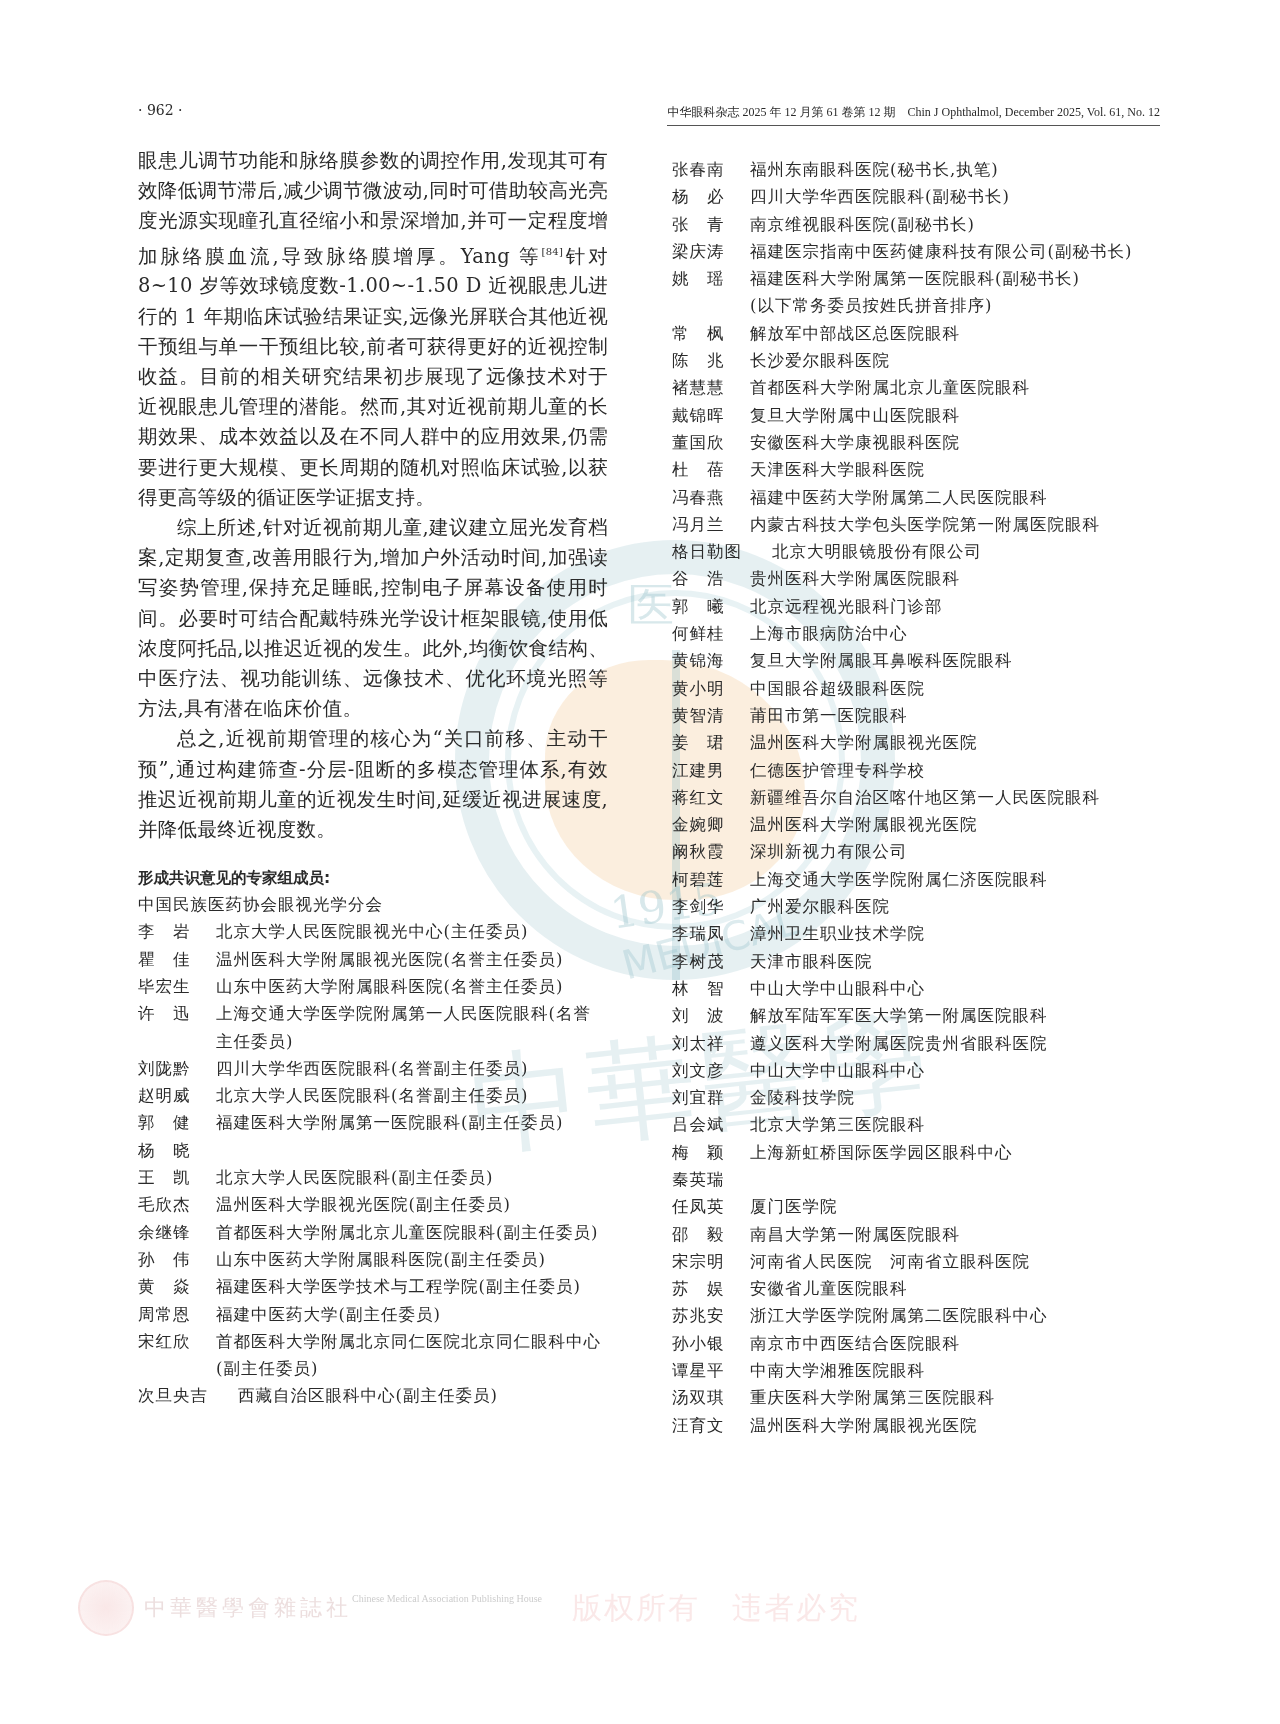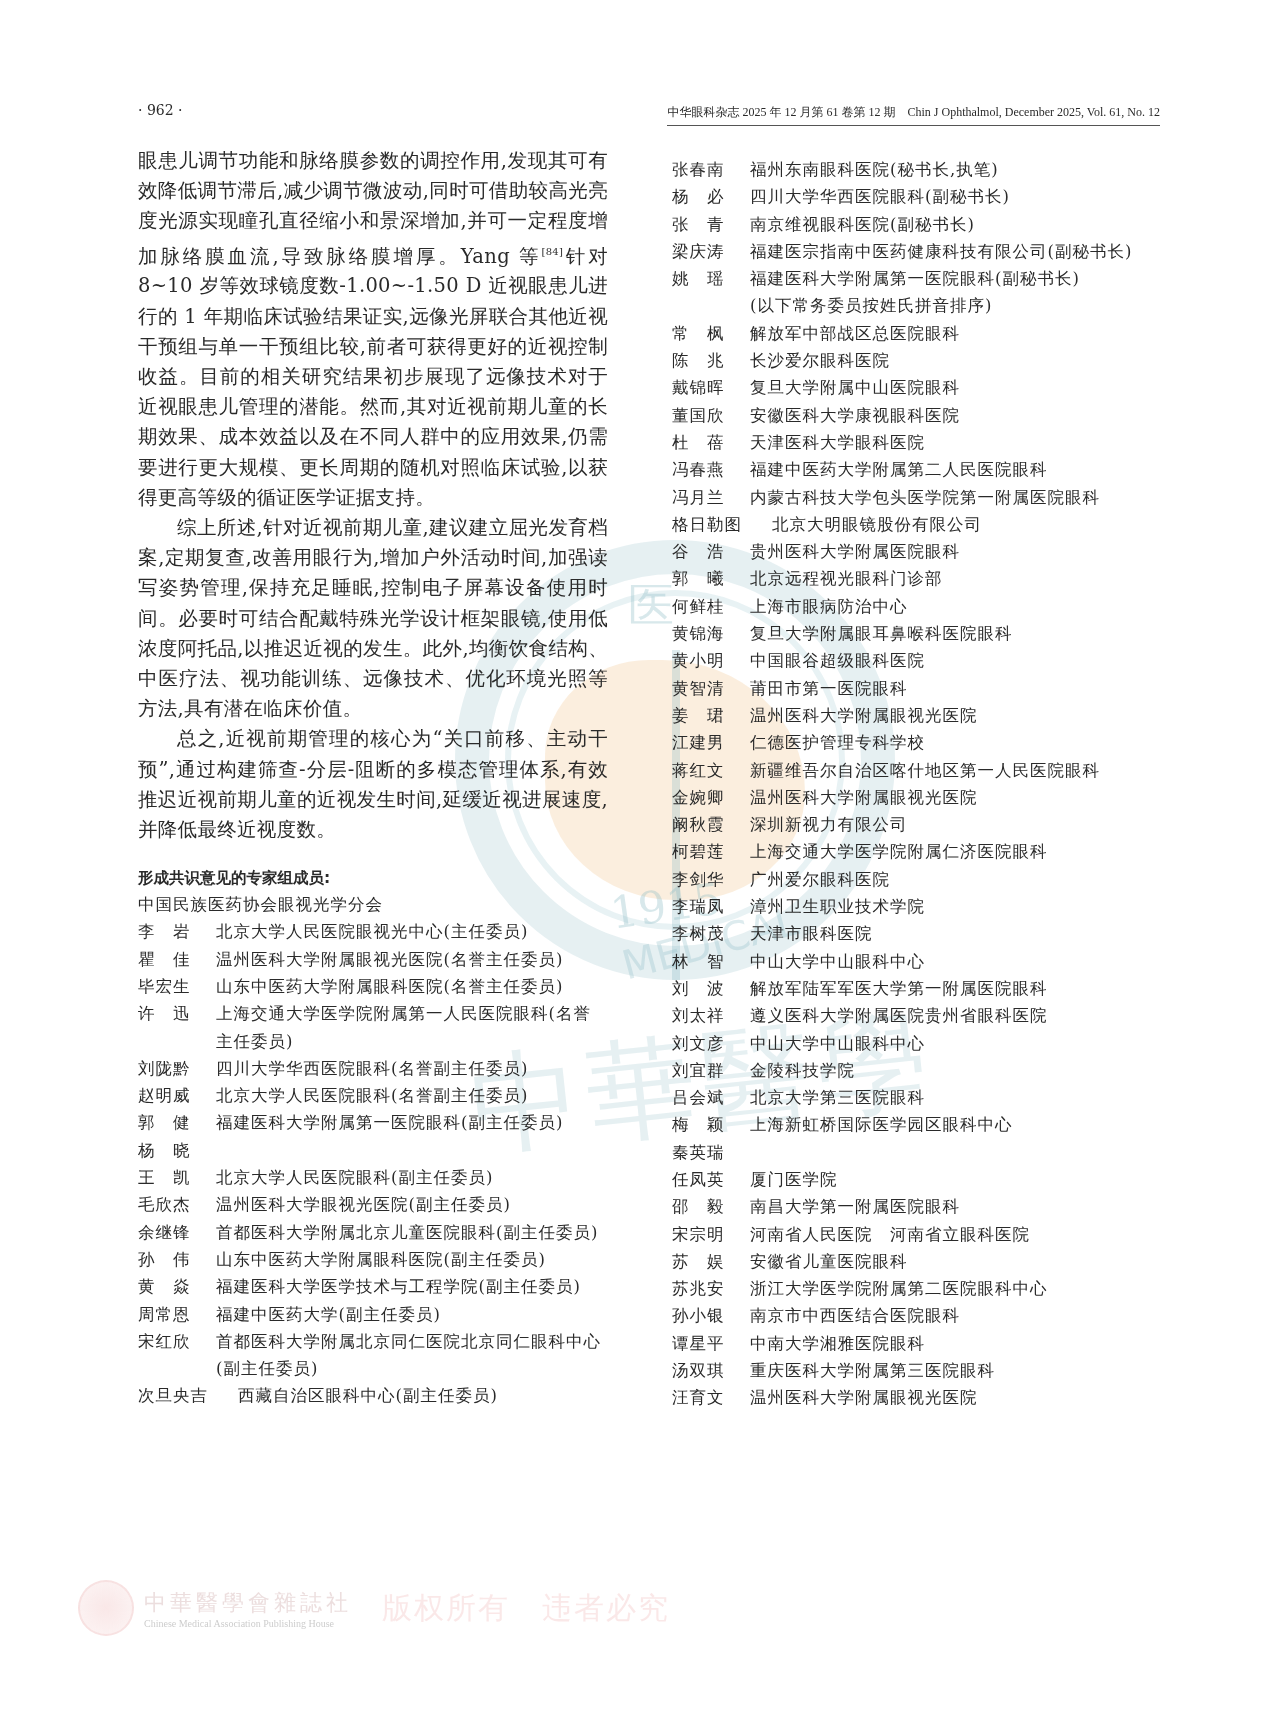--- a/index.html
+++ b/index.html
@@ -14,21 +14,21 @@
               background: rgba(244, 206, 160, 0.35); border-radius: 40% 55% 45% 50%; }
     .wm-staff { left: 672px; top: 650px; width: 8px; height: 330px; background: rgba(142,188,198,0.3); }
     .wm-char { font-size: 46px; color: rgba(142,188,198,0.35); font-family: "DejaVu Sans", sans-serif; }
     .wm-1915 { left: 610px; top: 880px; font-size: 44px; color: rgba(142,188,198,0.35); transform: rotate(-8deg); }
     .wm-medical { left: 620px; top: 920px; font-size: 40px; color: rgba(142,188,198,0.3);
                   transform: rotate(-15deg); font-family: "DejaVu Sans", sans-serif; }
     .wm-calligraphy { left: 470px; top: 1010px; font-size: 110px; color: rgba(142,188,198,0.22);
                       letter-spacing: 6px; transform: rotate(-6deg); }
     .footer-wm { position: absolute; left: 78px; top: 1578px; height: 60px; display: flex; align-items: center; gap: 10px; pointer-events: none; }
     .footer-logo { width: 52px; height: 52px; border-radius: 50%; background: radial-gradient(circle, rgba(232,160,160,0.25), rgba(232,160,160,0.1)); border: 2px solid rgba(232,160,160,0.2); }
-    .footer-pub { display: flex; flex-direction: column; }
+    .footer-pub { display: flex; flex-direction: row; }
     .footer-pub-cn { font-size: 22px; color: rgba(200,160,160,0.35); letter-spacing: 4px; }
     .footer-pub-en { font-size: 10px; color: rgba(170,170,170,0.6); font-family: "Liberation Serif", serif; }
     .footer-copy { font-size: 30px; color: rgba(232,150,150,0.22); letter-spacing: 2px; margin-left: 20px; font-family: "DejaVu Sans", sans-serif; }
 
     .header { position: absolute; left: 120px; top: 100px; width: 1040px; height: 30px; }
     .page-num { position: absolute; left: 18px; top: 2px; font-size: 14px; }
     .running-head { position: absolute; right: 0; top: 4px; font-size: 12px; padding-bottom: 4px;
                     border-bottom: 1.5px solid #555; font-family: "Liberation Serif", serif; white-space: nowrap; }
 
     .col-left { position: absolute; left: 138px; top: 146px; width: 470px; }
@@ -158,20 +158,24 @@
   <div class="note">(以下常务委员按姓氏拼音排序)</div>
   <div class="member">
       <span class="name">常　枫</span>
       <span class="affil">解放军中部战区总医院眼科</span>
     </div>
   <div class="member">
       <span class="name">陈　兆</span>
       <span class="affil">长沙爱尔眼科医院</span>
     </div>
   <div class="member">
+      <span class="name">褚慧慧</span>
+      <span class="affil">首都医科大学附属北京儿童医院眼科</span>
+    </div>
+  <div class="member">
       <span class="name">戴锦晖</span>
       <span class="affil">复旦大学附属中山医院眼科</span>
     </div>
   <div class="member">
       <span class="name">董国欣</span>
       <span class="affil">安徽医科大学康视眼科医院</span>
     </div>
   <div class="member">
       <span class="name">杜　蓓</span>
       <span class="affil">天津医科大学眼科医院</span>

